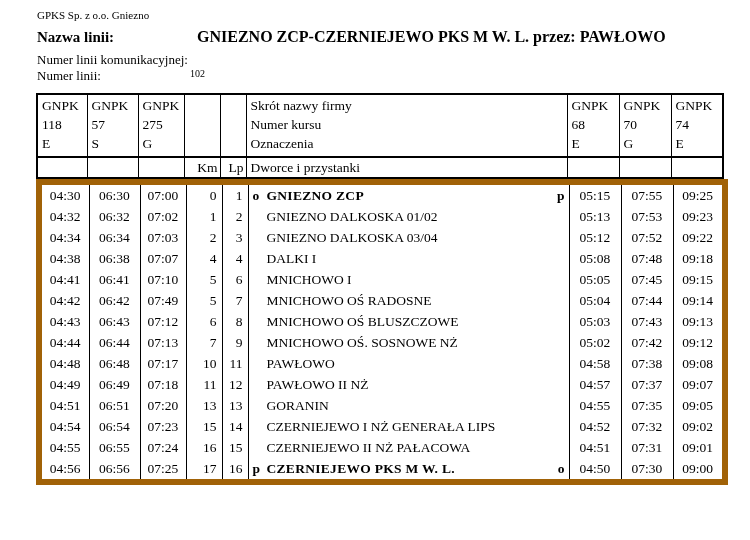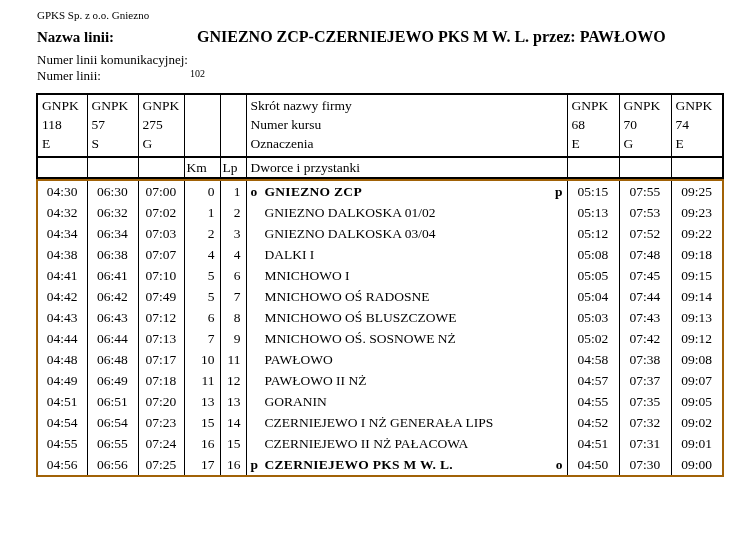--- a/index.html
+++ b/index.html
@@ -15,33 +15,33 @@
   .abs { position: absolute; white-space: nowrap; }
   .company       { left: 37px;  top: 9px;  font-size: 11px; }
   .line-label    { left: 37px;  top: 29px; font-size: 15px; font-weight: bold; }
   .line-value    { left: 197px; top: 28px; font-size: 16px; font-weight: bold; }
   .comm-label    { left: 37px;  top: 52px; font-size: 13px; text-align: right; }
   .lnum-label    { left: 37px;  top: 68px; font-size: 13px; }
   .lnum-value    { left: 190px; top: 68px; font-size: 10px; }
 
   table { border-collapse: collapse; table-layout: fixed; width: 686px; position: absolute; left: 36px; }
   .hdr-table  { top: 93px;  border: 2px solid #000; }
-  .data-table { top: 179px; border: 2px solid #a16207; }
+  .data-table { top: 179px; border: 6px solid #a16207; }
 
   .hdr-table td {
     border: 1px solid #000;
     font-size: 13.5px;
     line-height: 19px;
     padding: 1px 4px 0 4px;
     vertical-align: top;
     overflow: hidden; white-space: nowrap;
   }
   .hdr-table tr.main td { height: 60px; }
   .hdr-table tr.sub td  { border-top: 2px solid #000; height: 19px; padding-top: 0; }
-  .hdr-table .c { text-align: left; padding: 0 2px; }
+  .hdr-table .c { text-align: right; padding: 0 2px; }
 
   .data-table td {
     border-left: 1px solid #000;
     border-right: 1px solid #000;
     border-top: none; border-bottom: none;
     height: 21px;
     font-size: 13.5px;
     padding: 0;
     vertical-align: middle;
     overflow: hidden; white-space: nowrap;

